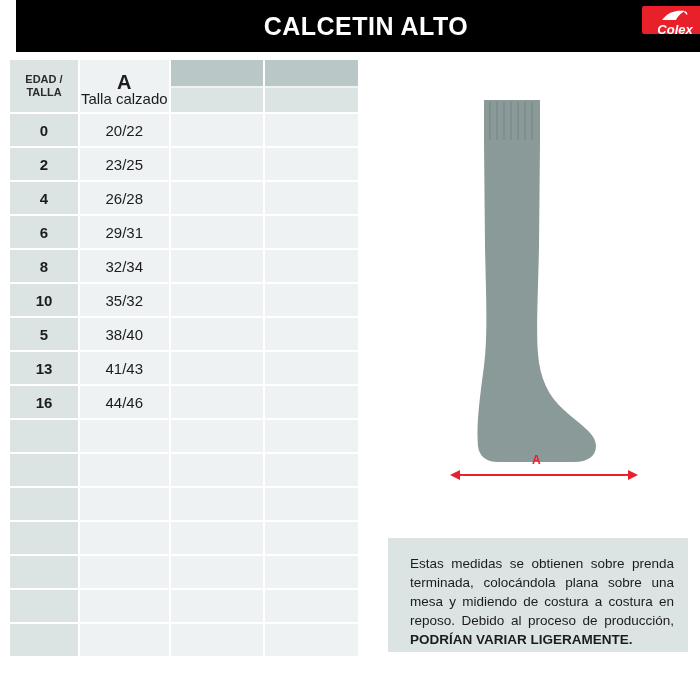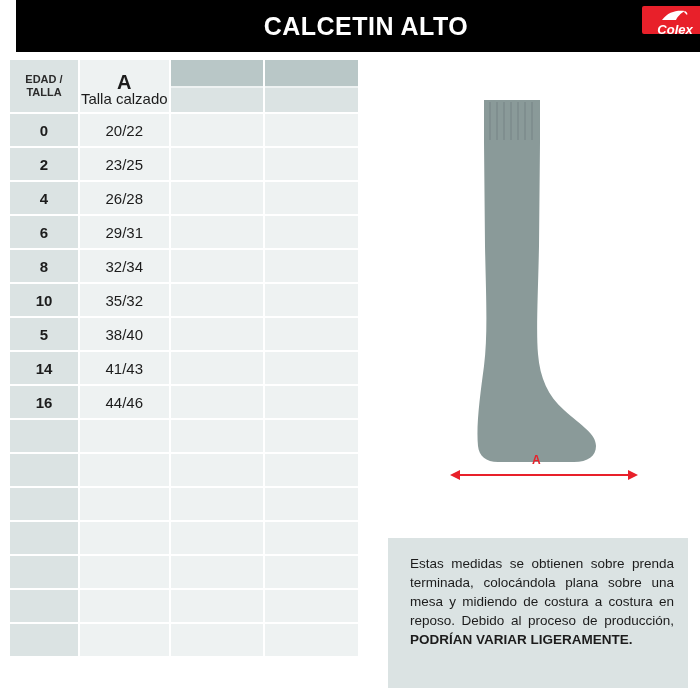--- a/index.html
+++ b/index.html
@@ -145,21 +145,21 @@
     font-size: 12px;
     font-weight: bold;
     color: #e8202a;
   }
   .arrow-svg { position: absolute; left: 78px; top: 410px; }
 
   
   .note {
     position: absolute;
     left: 388px; top: 538px;
-    width: 300px; height: 150px;
+    width: 300px; height: 114px;
     background: #dbe3e3;
     padding: 16px 14px 10px 22px;
   }
   .note p {
     margin: 0;
     font-size: 13.5px;
     line-height: 19px;
     color: #1c1c1c;
     text-align: justify;
   }
@@ -241,21 +241,21 @@
             <td class="c-blank"></td>
             <td class="c-blank"></td>
           </tr>
           <tr>
             <td class="c-age age-cell">5</td>
             <td class="c-a val-cell">38/40</td>
             <td class="c-blank"></td>
             <td class="c-blank"></td>
           </tr>
           <tr>
-            <td class="c-age age-cell">14</td>
+            <td class="c-age age-cell">13</td>
             <td class="c-a val-cell">41/43</td>
             <td class="c-blank"></td>
             <td class="c-blank"></td>
           </tr>
           <tr>
             <td class="c-age age-cell">16</td>
             <td class="c-a val-cell">44/46</td>
             <td class="c-blank"></td>
             <td class="c-blank"></td>
           </tr>

